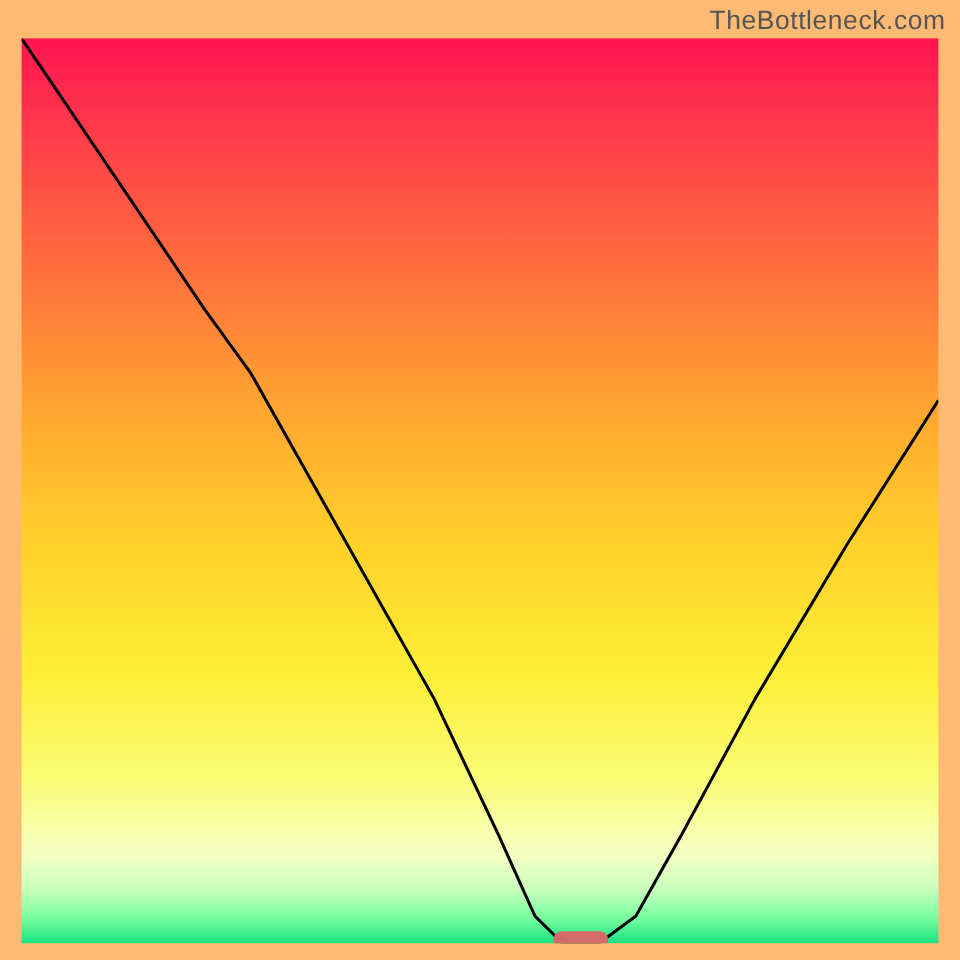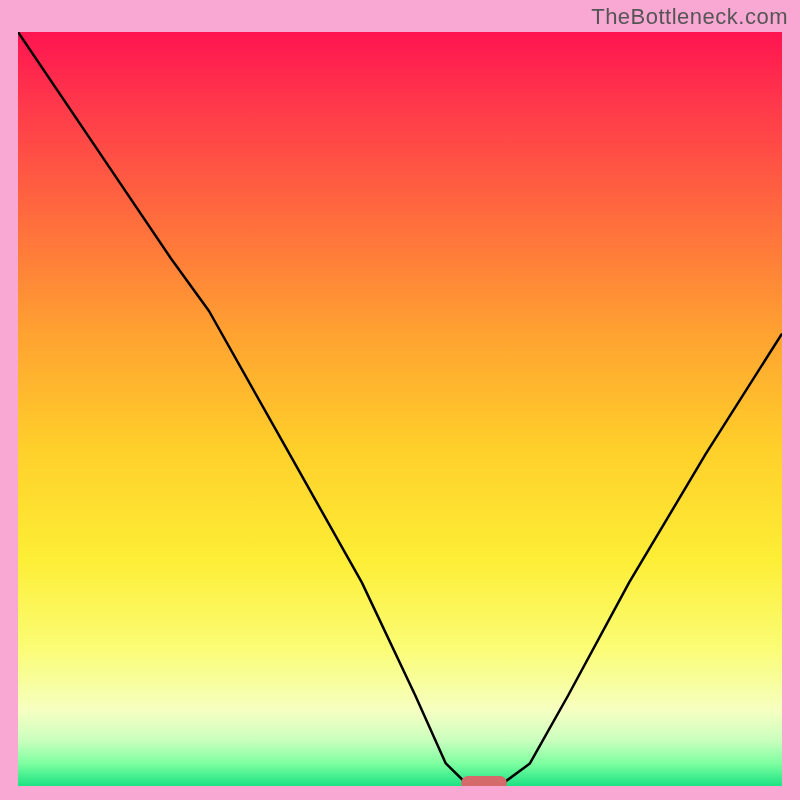--- a/index.html
+++ b/index.html
@@ -8,21 +8,21 @@
     width: 800px;
     height: 800px;
     overflow: hidden;
     background: #000;
     font-family: Arial, Helvetica, sans-serif;
   }
   .frame {
     position: relative;
     width: 800px;
     height: 800px;
-    background: #f9a8d4;
+    background: #fdba74;
   }
   .watermark {
     position: absolute;
     top: 4px;
     right: 12px;
     color: #555;
     font-size: 22px;
     font-weight: 500;
     letter-spacing: 0.5px;
     z-index: 50;

